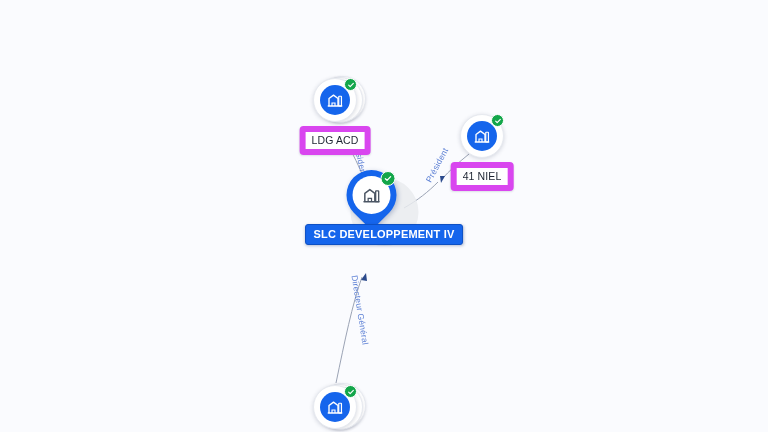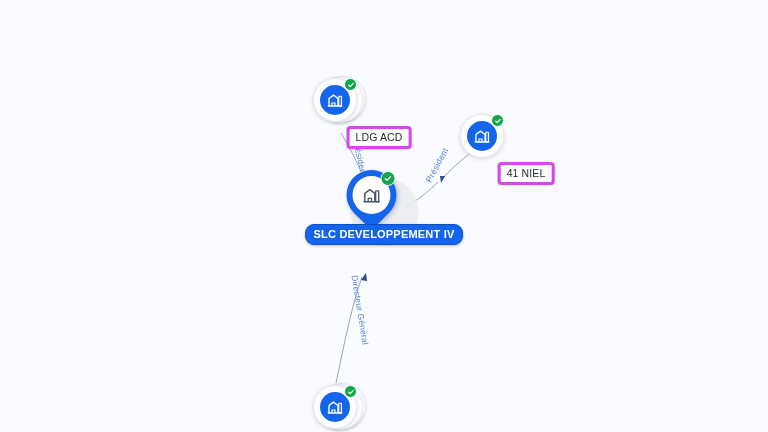--- a/index.html
+++ b/index.html
@@ -39,25 +39,24 @@
   .check-badge{
     position:absolute;right:-1px;top:-1px;
     width:13px;height:13px;border-radius:50%;
     background:#13a64a;border:1.5px solid #ffffff;
     display:flex;align-items:center;justify-content:center;
     box-sizing:border-box;
   }
   .node-label{
     position:absolute;left:50%;transform:translateX(-50%);
     top:48px;white-space:nowrap;
-    background:#ffffff;border:3px solid #d946ef;border-radius:4px;
+    background:#ffffff;border:6px solid #d946ef;border-radius:4px;
     padding:2px 6px 3px 6px;
     font-size:10.5px;color:#1c2330;letter-spacing:.1px;
     box-shadow:0 1px 2px rgba(30,40,70,.13);
-    margin-left:44px;
   }
 
   
   .center-node{position:absolute;transform:translate(-50%,-50%);}
   .halo{
     position:absolute;left:50%;top:50%;
     width:68px;height:68px;margin-left:-34px;margin-top:-34px;
     border-radius:50%;background:#e9ebef;opacity:.85;
   }
   .pin{position:relative;width:50px;height:58px;}
@@ -75,21 +74,21 @@
   .pin-badge{
     position:absolute;right:1px;top:1px;
     width:15px;height:15px;border-radius:50%;
     background:#13a64a;border:1.8px solid #ffffff;
     display:flex;align-items:center;justify-content:center;
     box-sizing:border-box;
   }
   .center-label{
     position:absolute;left:50%;top:54px;transform:translateX(-50%);
     white-space:nowrap;background:#1565ec;color:#ffffff;
-    border:1px solid #0d50c4;border-radius:9px;
+    border:1px solid #0d50c4;border-radius:3px;
     padding:3px 8px 4px 8px;font-size:11px;font-weight:bold;letter-spacing:.2px;
     box-shadow:0 1px 3px rgba(20,45,110,.3);
   }
 
   
   .edge-label{
     position:absolute;transform-origin:center center;
     font-size:8.5px;color:#5b7fd4;white-space:nowrap;letter-spacing:.2px;
   }
 </style>

